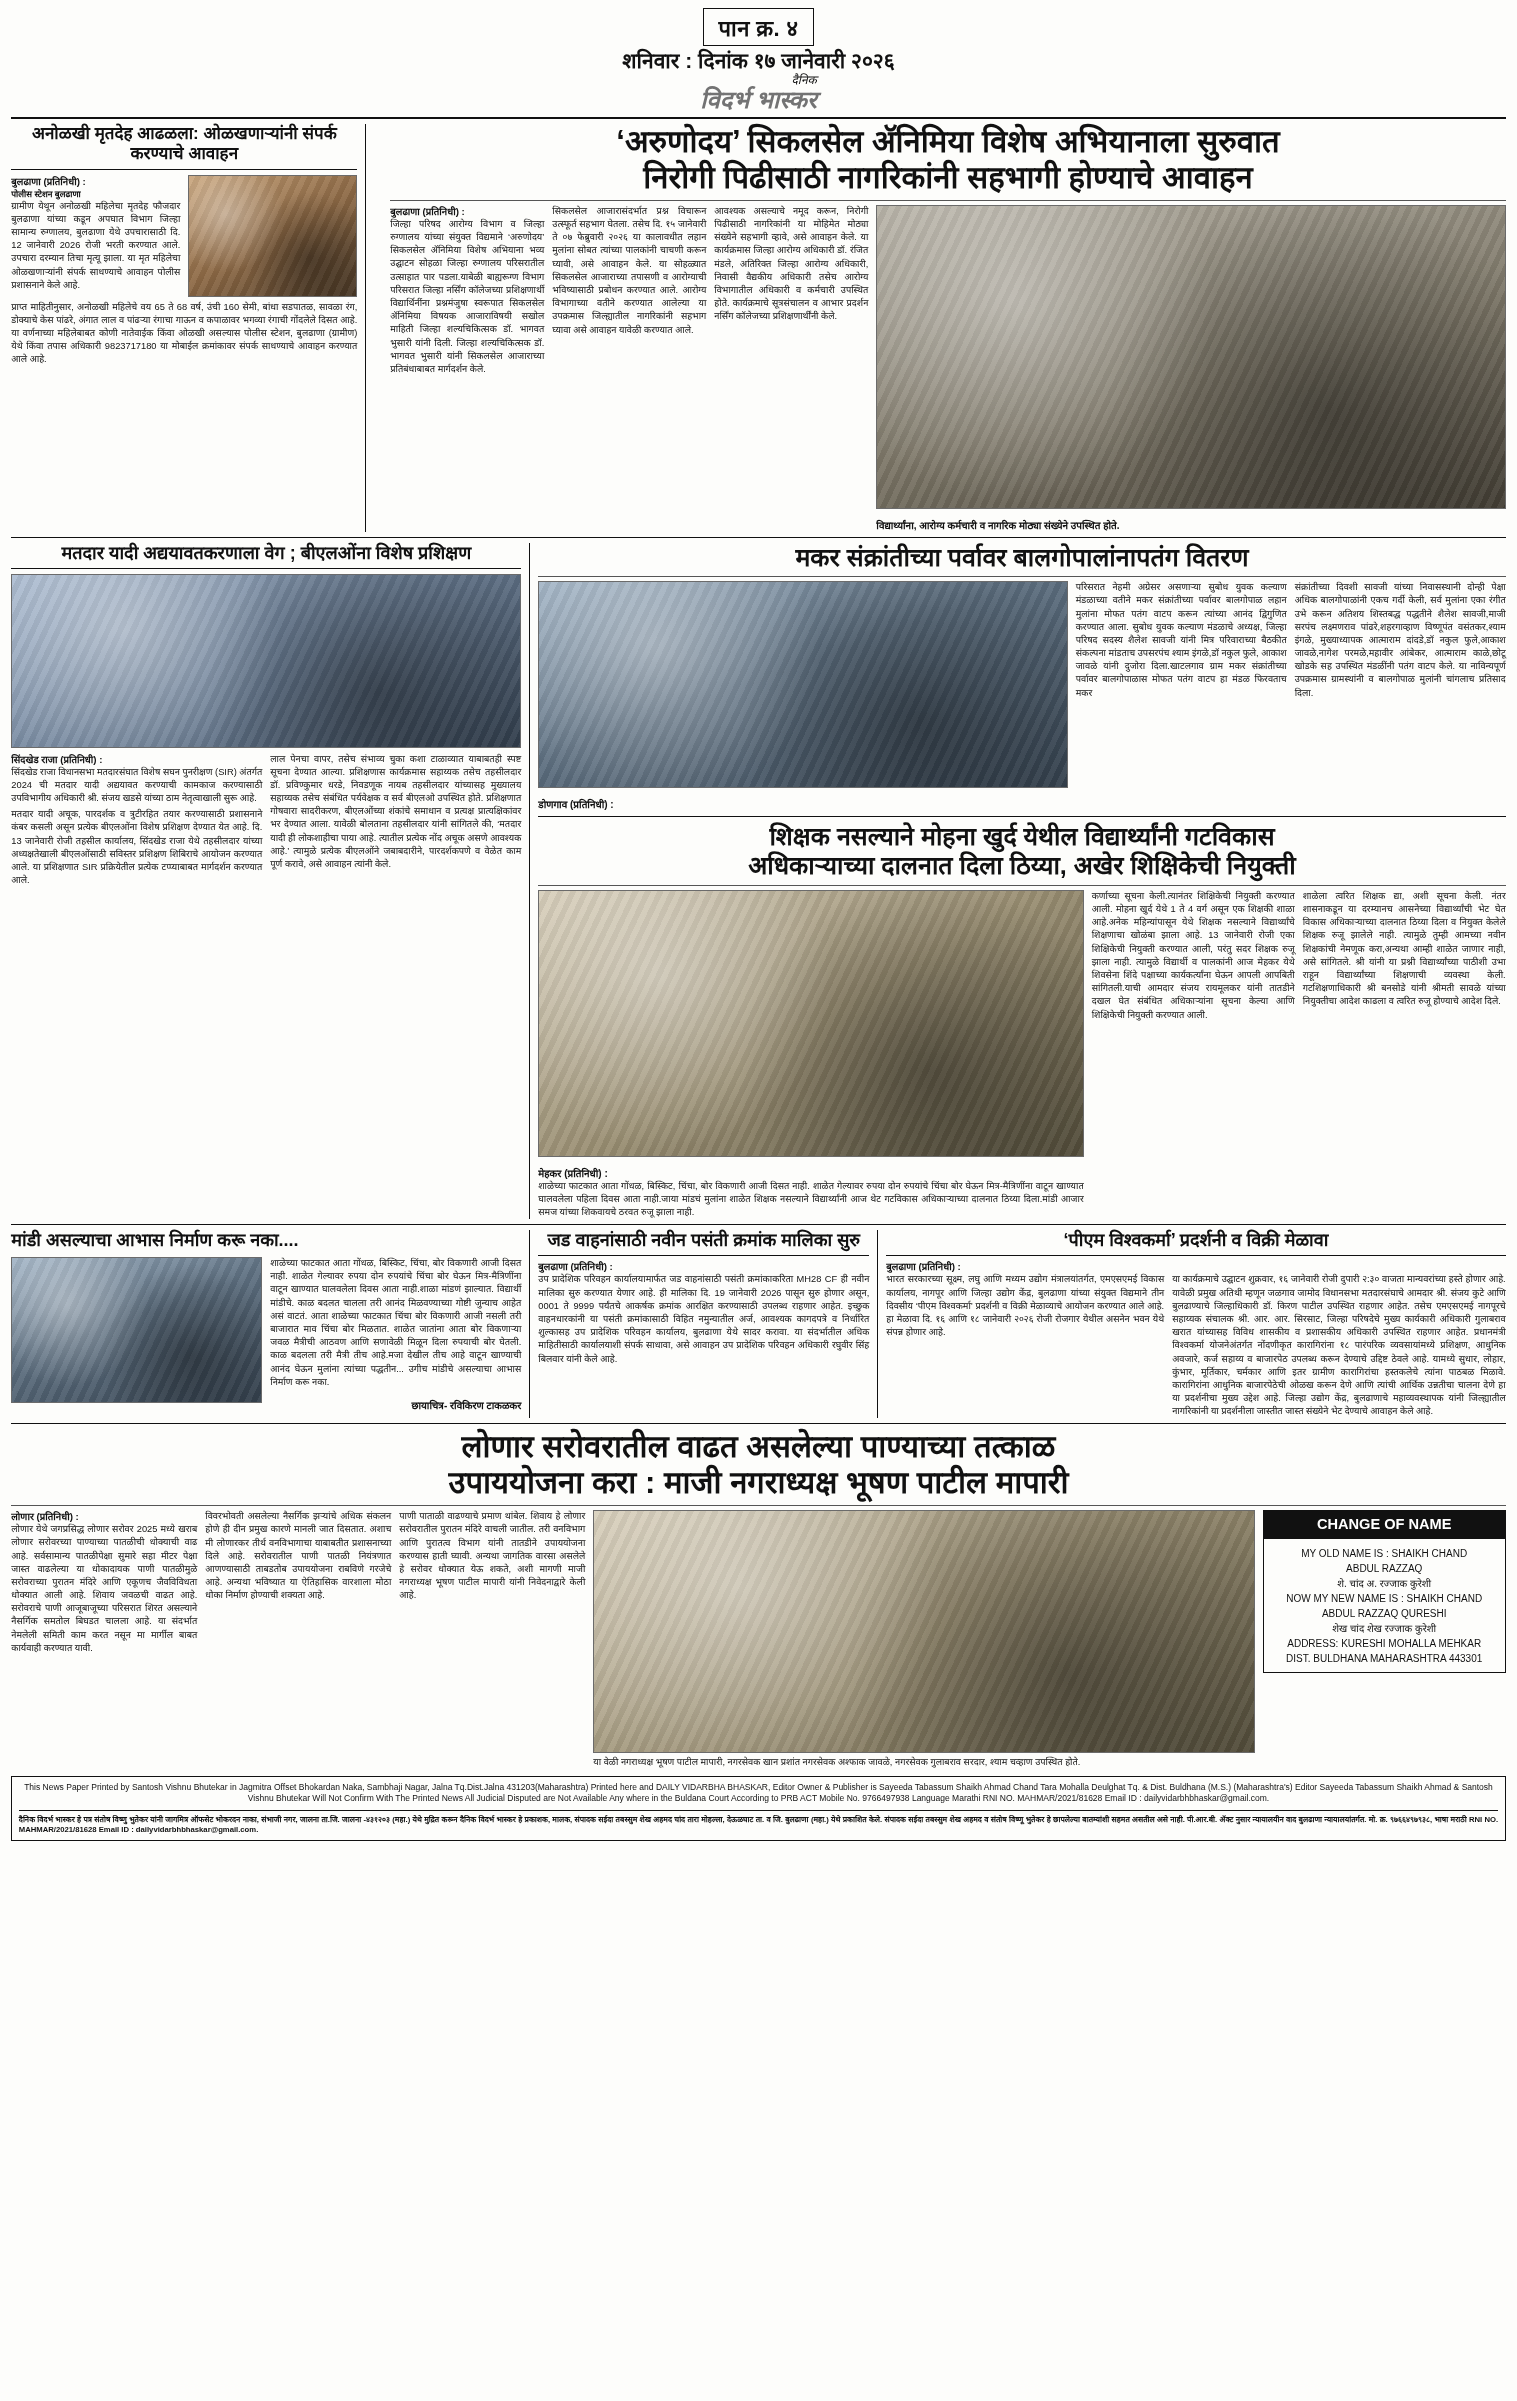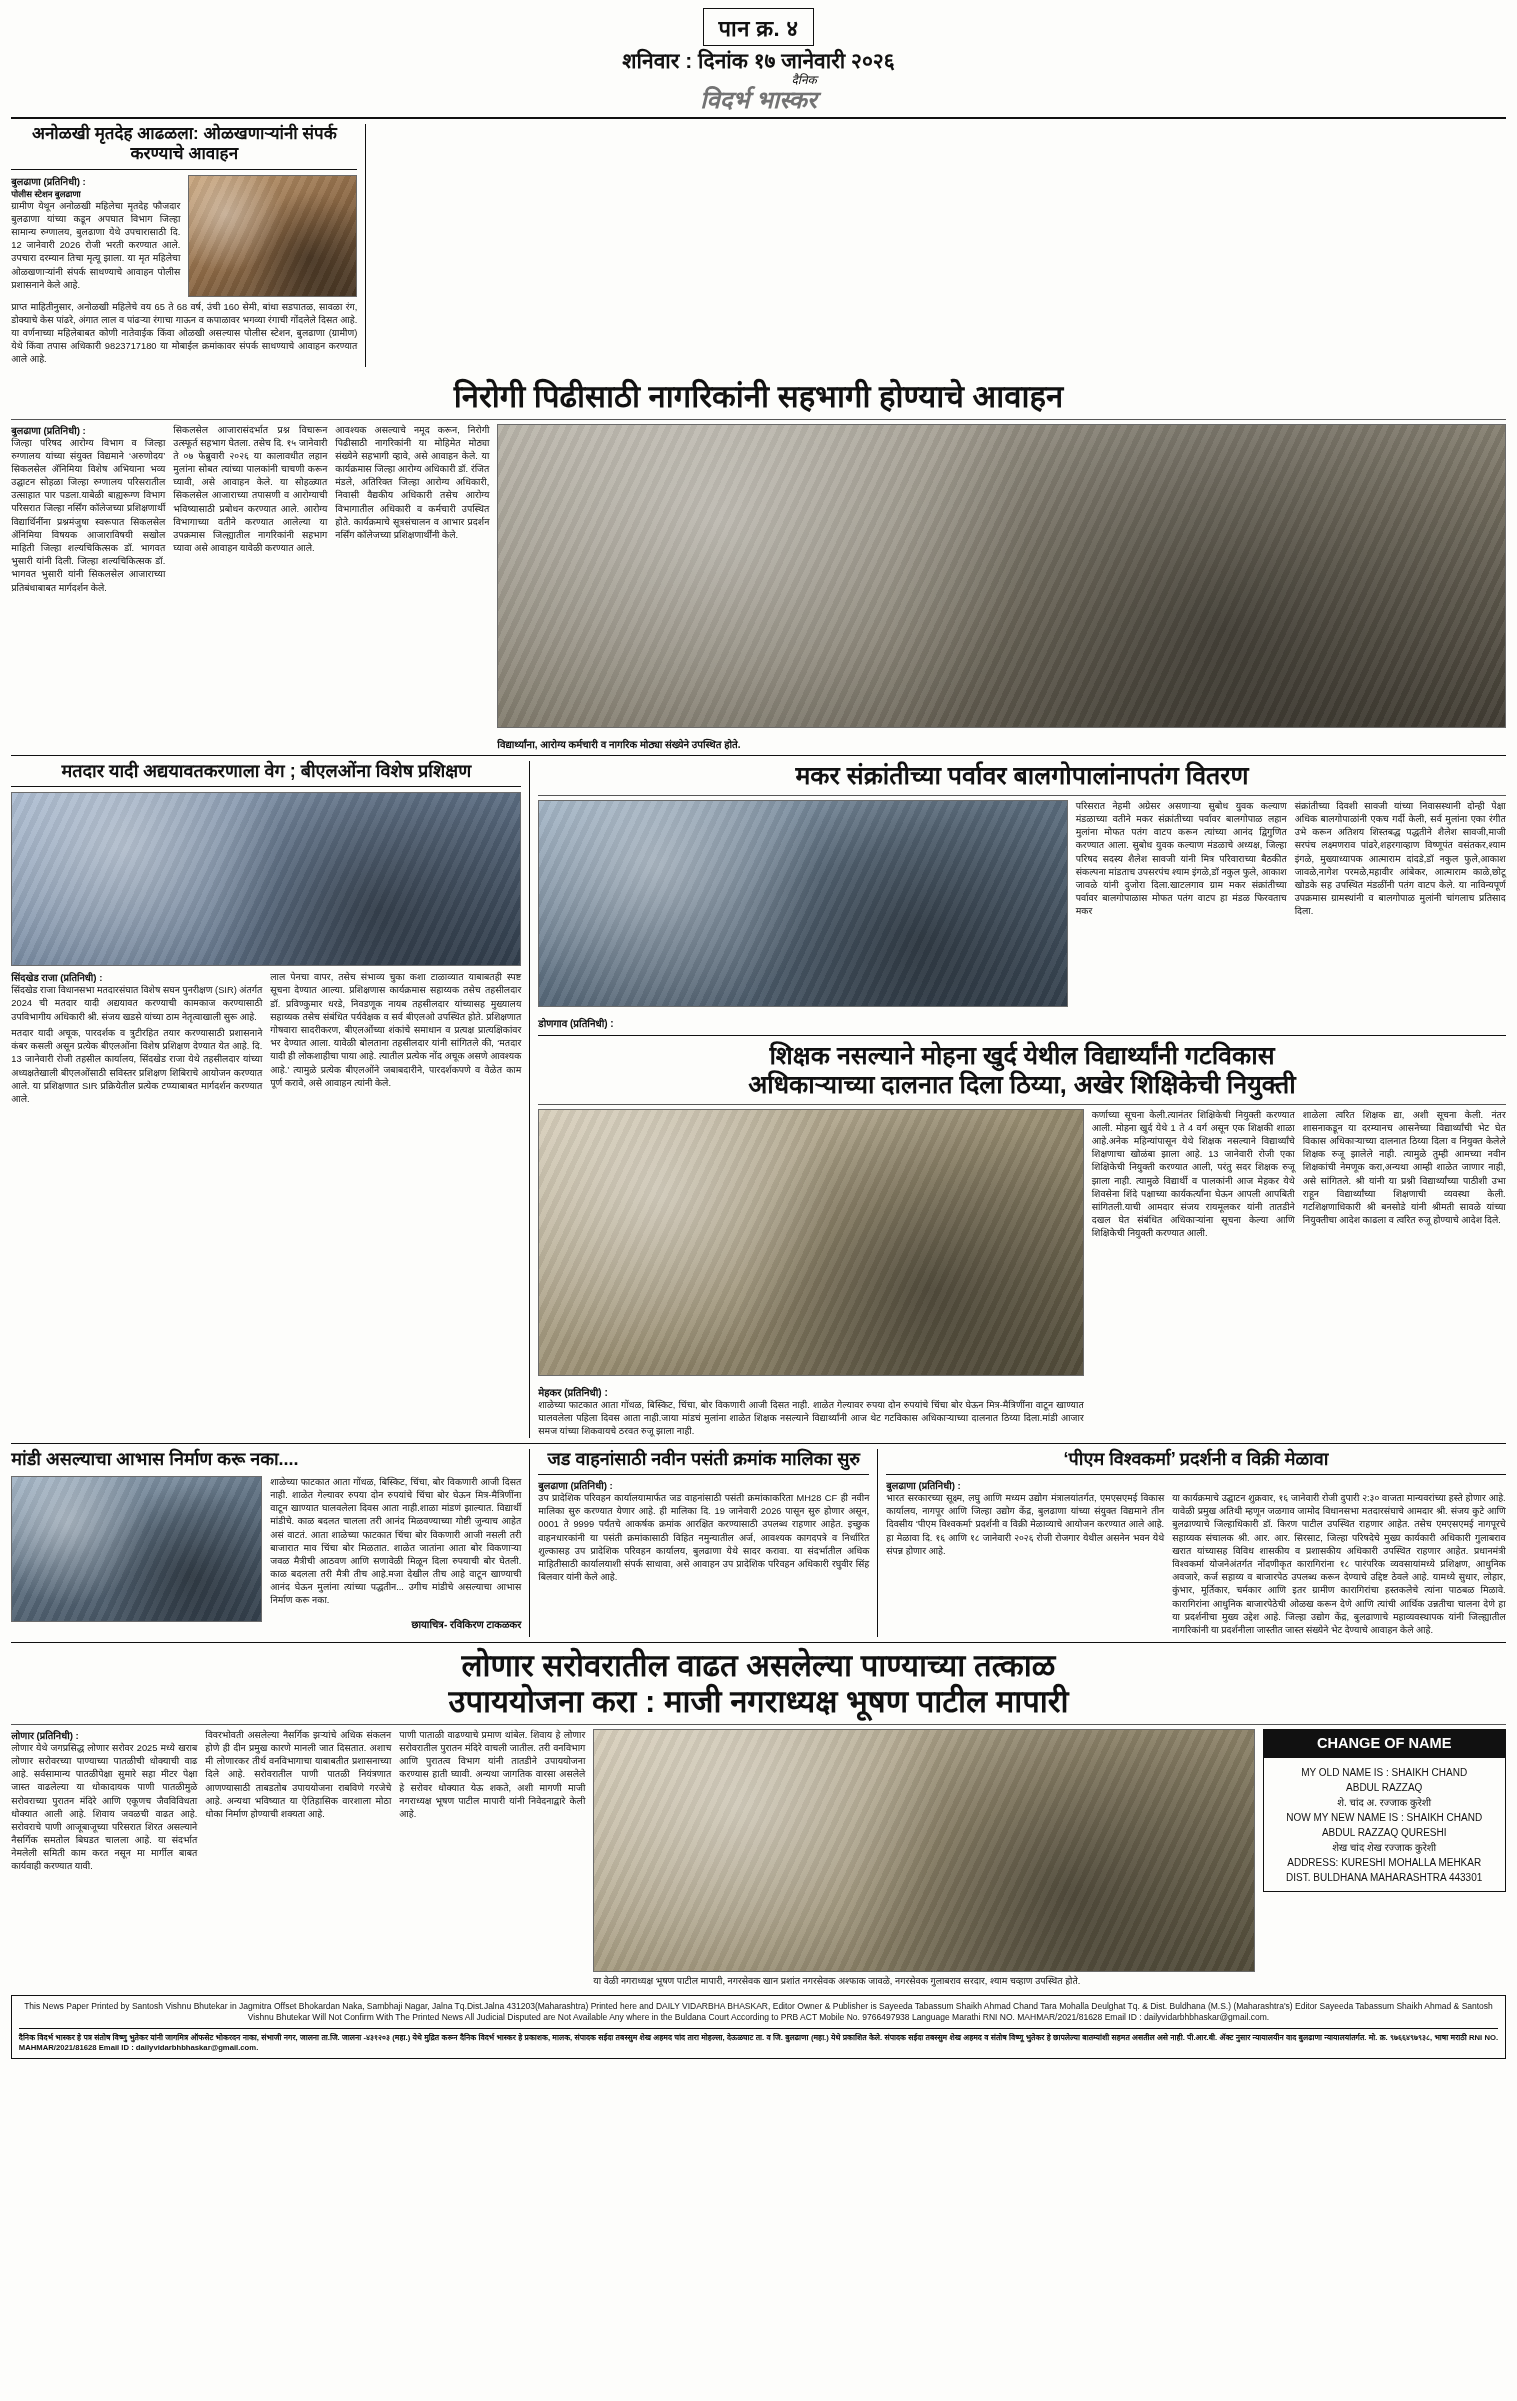--- a/index.html
+++ b/index.html
@@ -74,21 +74,21 @@
   
   .hdl-xl { font-size: 31px; font-weight: bold; line-height: 1.16; }
   .hdl-lg { font-size: 25px; font-weight: bold; line-height: 1.18; }
   .hdl-md { font-size: 17px; font-weight: bold; line-height: 1.2; }
   .hdl-sm { font-size: 18px; font-weight: bold; line-height: 1.22; }
 
   
   .sec { display: flex; gap: 8px; }
 
   
-  .top-sec { display: flex; gap: 12px; align-items: stretch; flex-direction: column; }
+  .top-sec { display: flex; gap: 24px; align-items: stretch; }
   .top-left { width: 355px; border-right: 1.6px solid #111; padding-right: 8px; }
   .top-right { flex: 1; }
 
   .colwrap { display: flex; gap: 8px; }
   .colwrap > div { flex: 1; }
 
   
   .footer-box {
     border: 1.6px solid #111;
     padding: 4.9px 6.5px;
@@ -135,20 +135,21 @@
           <div class="col-text">ग्रामीण येथून अनोळखी महिलेचा मृतदेह फौजदार बुलढाणा यांच्या कडून अपघात विभाग जिल्हा सामान्य रुग्णालय, बुलढाणा येथे उपचारासाठी दि. 12 जानेवारी 2026 रोजी भरती करण्यात आले. उपचारा दरम्यान तिचा मृत्यू झाला. या मृत महिलेचा ओळखणाऱ्यांनी संपर्क साधण्याचे आवाहन पोलीस प्रशासनाने केले आहे.</div>
         </div>
         <div>
           <div class="photo warm" style="height:122px;"></div>
         </div>
       </div>
       <div class="col-text" style="margin-top:4px;">प्राप्त माहितीनुसार, अनोळखी महिलेचे वय 65 ते 68 वर्ष, उंची 160 सेमी, बांधा सडपातळ, सावळा रंग, डोक्याचे केस पांढरे, अंगात लाल व पांढऱ्या रंगाचा गाऊन व कपाळावर भगव्या रंगाची गोंदलेले दिसत आहे. या वर्णनाच्या महिलेबाबत कोणी नातेवाईक किंवा ओळखी असल्यास पोलीस स्टेशन, बुलढाणा (ग्रामीण) येथे किंवा तपास अधिकारी 9823717180 या मोबाईल क्रमांकावर संपर्क साधण्याचे आवाहन करण्यात आले आहे.</div>
     </div>
 
     <div class="top-right">
+      <div class="hdl-xl" style="text-align:center;">‘अरुणोदय’ सिकलसेल ॲनिमिया विशेष अभियानाला सुरुवात</div>
       <div class="hdl-xl" style="text-align:center;">निरोगी पिढीसाठी नागरिकांनी सहभागी होण्याचे आवाहन</div>
       <div class="thin-rule"></div>
       <div class="colwrap">
         <div style="max-width:154px;">
           <div class="byline">बुलढाणा (प्रतिनिधी) :</div>
           <div class="col-text">जिल्हा परिषद आरोग्य विभाग व जिल्हा रुग्णालय यांच्या संयुक्त विद्यमाने ‘अरुणोदय’ सिकलसेल ॲनिमिया विशेष अभियाना भव्य उद्घाटन सोहळा जिल्हा रुग्णालय परिसरातील उत्साहात पार पडला.याबेळी बाह्यरूग्ण विभाग परिसरात जिल्हा नर्सिंग कॉलेजच्या प्रशिक्षणार्थी विद्यार्थिनींना प्रश्नमंजुषा स्वरूपात सिकलसेल ॲनिमिया विषयक आजाराविषयी सखोल माहिती जिल्हा शल्यचिकित्सक डॉ. भागवत भुसारी यांनी दिली. जिल्हा शल्यचिकित्सक डॉ. भागवत भुसारी यांनी सिकलसेल आजाराच्या प्रतिबंधाबाबत मार्गदर्शन केले.</div>
         </div>
         <div style="max-width:154px;">
           <div class="col-text">सिकलसेल आजारासंदर्भात प्रश्न विचारून उत्स्फूर्त सहभाग घेतला. तसेच दि. १५ जानेवारी ते ०७ फेब्रुवारी २०२६ या कालावधीत लहान मुलांना सोबत त्यांच्या पालकांनी चाचणी करून घ्यावी, असे आवाहन केले. या सोहळ्यात सिकलसेल आजाराच्या तपासणी व आरोग्याची भविष्यासाठी प्रबोधन करण्यात आले. आरोग्य विभागाच्या वतीने करण्यात आलेल्या या उपक्रमास जिल्ह्यातील नागरिकांनी सहभाग घ्यावा असे आवाहन यावेळी करण्यात आले.</div>
         </div>

